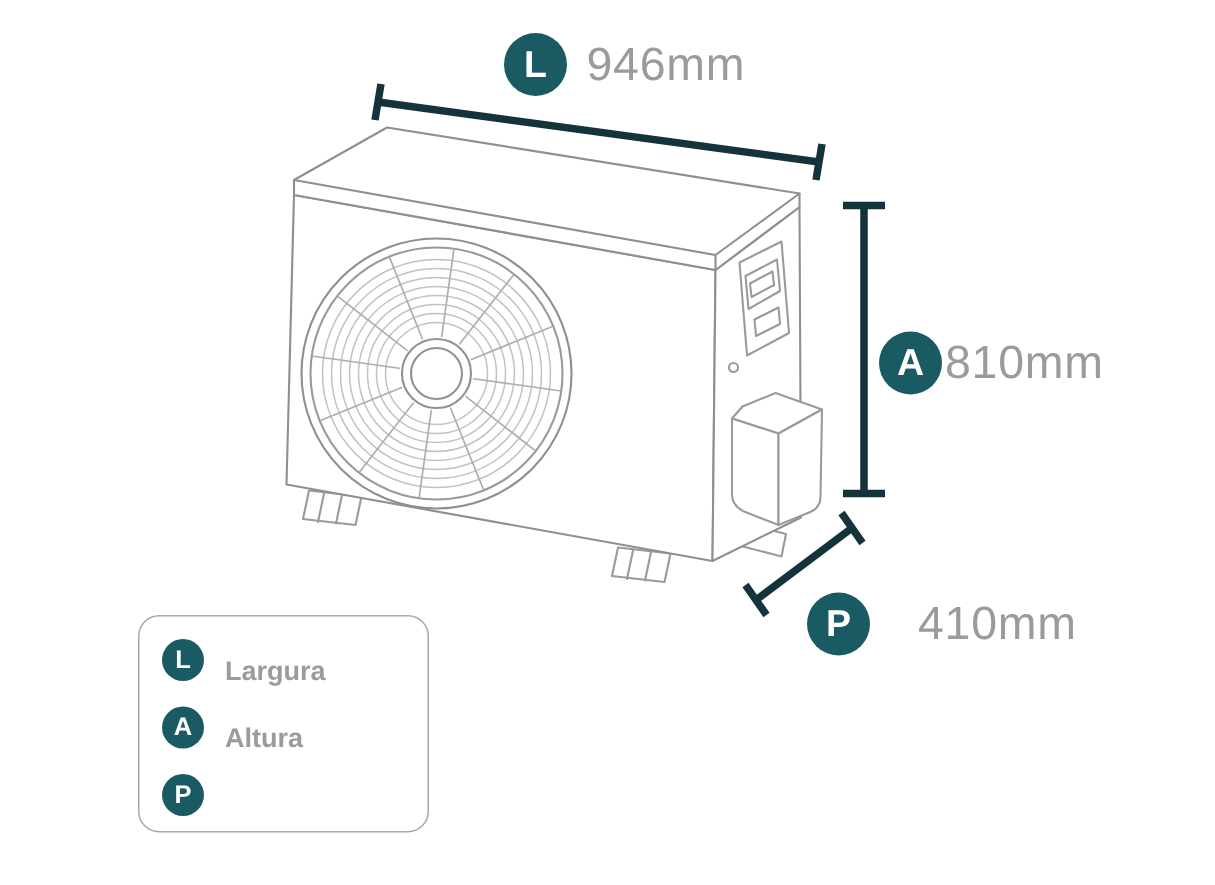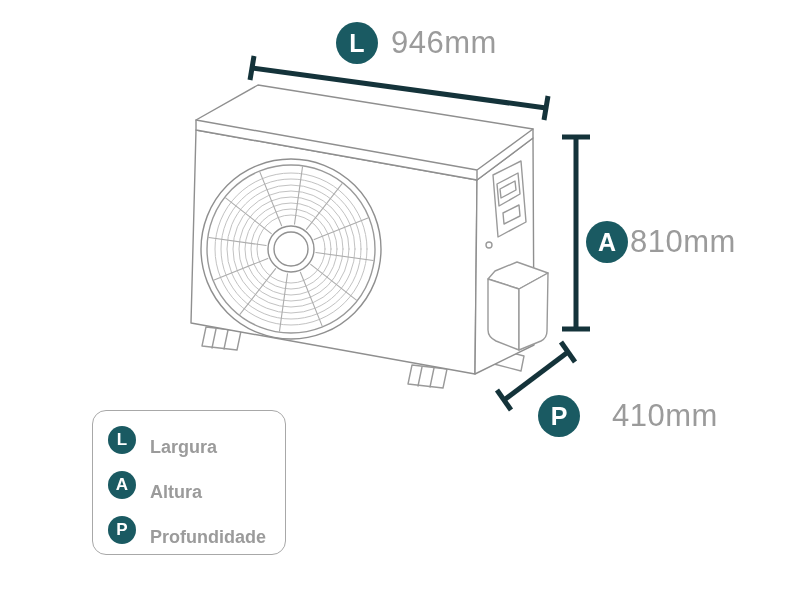--- a/index.html
+++ b/index.html
@@ -155,17 +155,16 @@
     <div class="legend-row">
       <div class="legend-badge">L</div>
       <div class="legend-label">Largura</div>
     </div>
     <div class="legend-row">
       <div class="legend-badge">A</div>
       <div class="legend-label">Altura</div>
     </div>
     <div class="legend-row">
       <div class="legend-badge">P</div>
-      <div class="legend-label">Profundidade</div>
     </div>
   </div>
 
 </div>
 
 </body></html>

